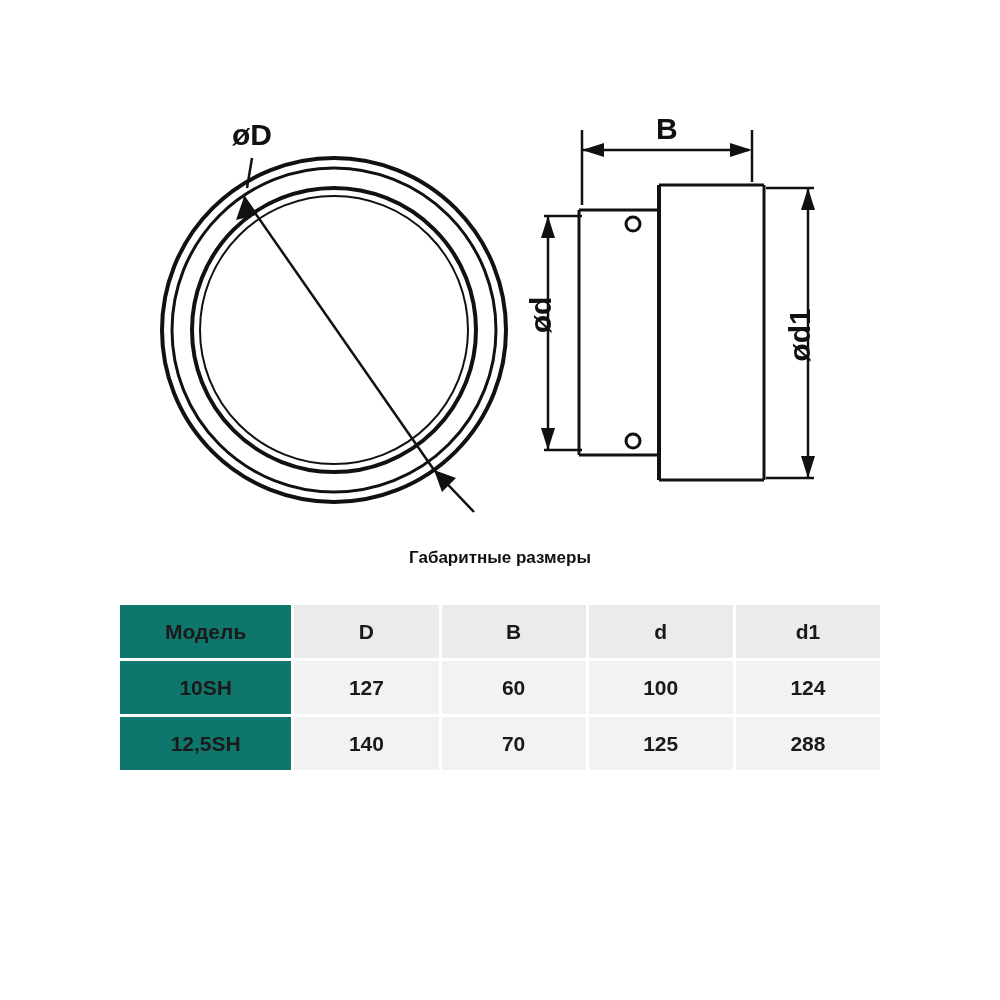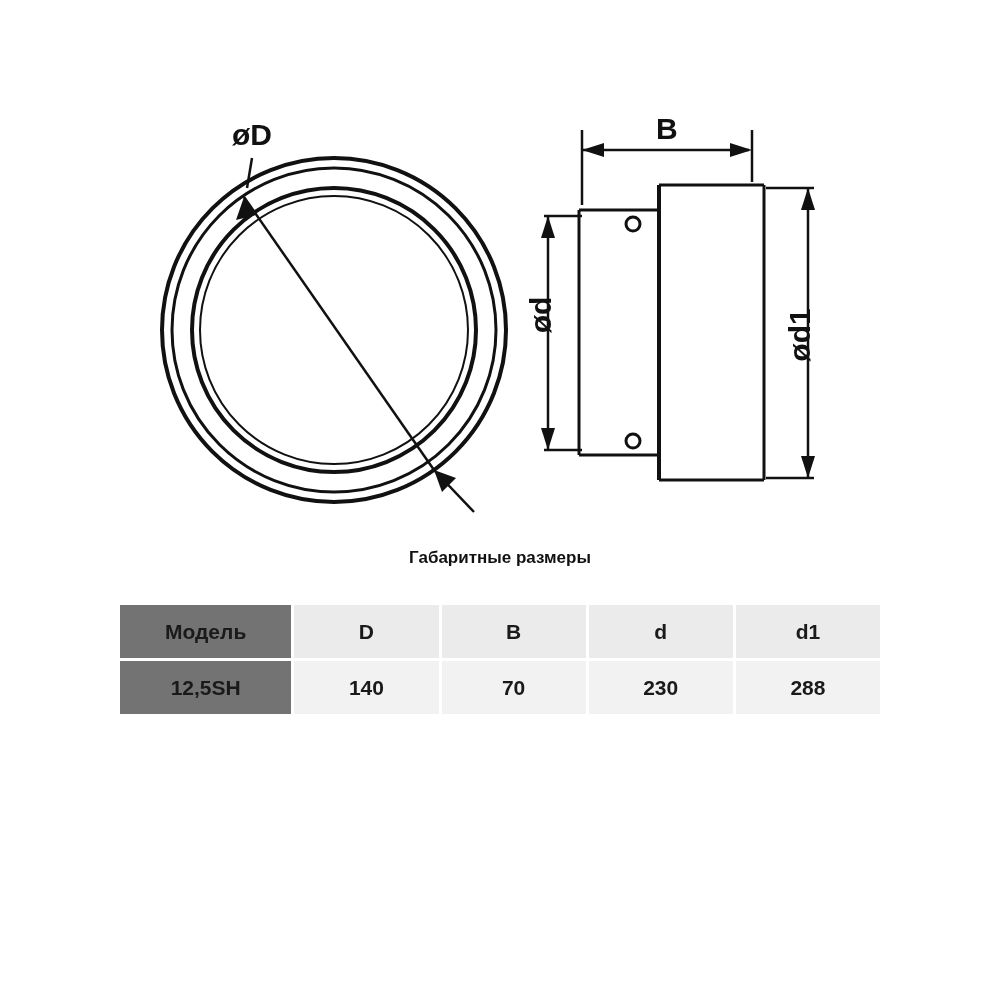--- a/index.html
+++ b/index.html
@@ -72,21 +72,21 @@
   table.dims thead th {
     background: #ebebeb;
   }
   table.dims tbody tr td {
     background: #f2f2f2;
     border-top: 3px solid #ffffff;
   }
   table.dims .col-model { width: 172px; }
   table.dims .col-val   { width: 145px; }
   table.dims thead th.col-model,
-  table.dims tbody td.col-model { background: #737373; margin-left: 17px; }
+  table.dims tbody td.col-model { background: #0f766e; margin-left: 17px; }
 </style>
 </head>
 <body>
 
 <div class="canvas">
 
   <svg class="drawing" viewBox="0 0 1000 1000">
     <g fill="none" stroke="#111111" stroke-width="3">
 
       <circle cx="330" cy="330" r="172" stroke-width="4"></circle>
@@ -157,20 +157,27 @@
     <tr>
       <th class="col-model">Модель</th>
       <th class="col-val">D</th>
       <th class="col-val">B</th>
       <th class="col-val">d</th>
       <th class="col-val">d1</th>
     </tr>
   </thead>
   <tbody>
     <tr>
+      <td class="col-model">10SH</td>
+      <td class="col-val">127</td>
+      <td class="col-val">60</td>
+      <td class="col-val">100</td>
+      <td class="col-val">124</td>
+    </tr>
+    <tr>
       <td class="col-model">12,5SH</td>
       <td class="col-val">140</td>
       <td class="col-val">70</td>
-      <td class="col-val">230</td>
+      <td class="col-val">125</td>
       <td class="col-val">288</td>
     </tr>
   </tbody>
 </table>
 
 </body></html>

